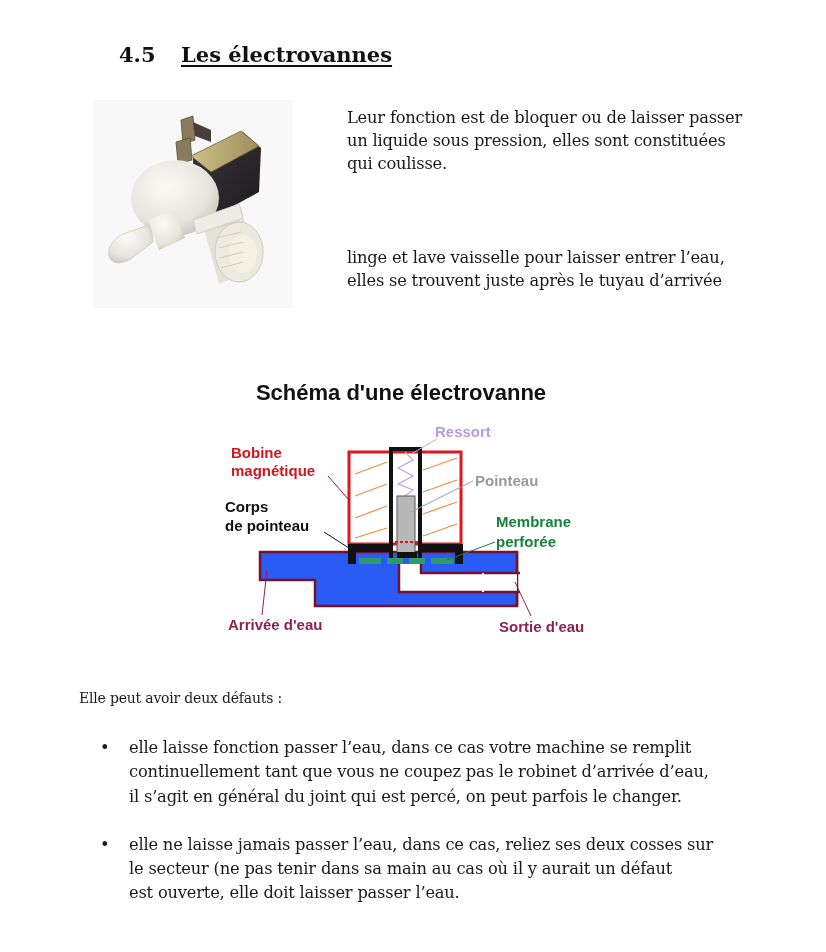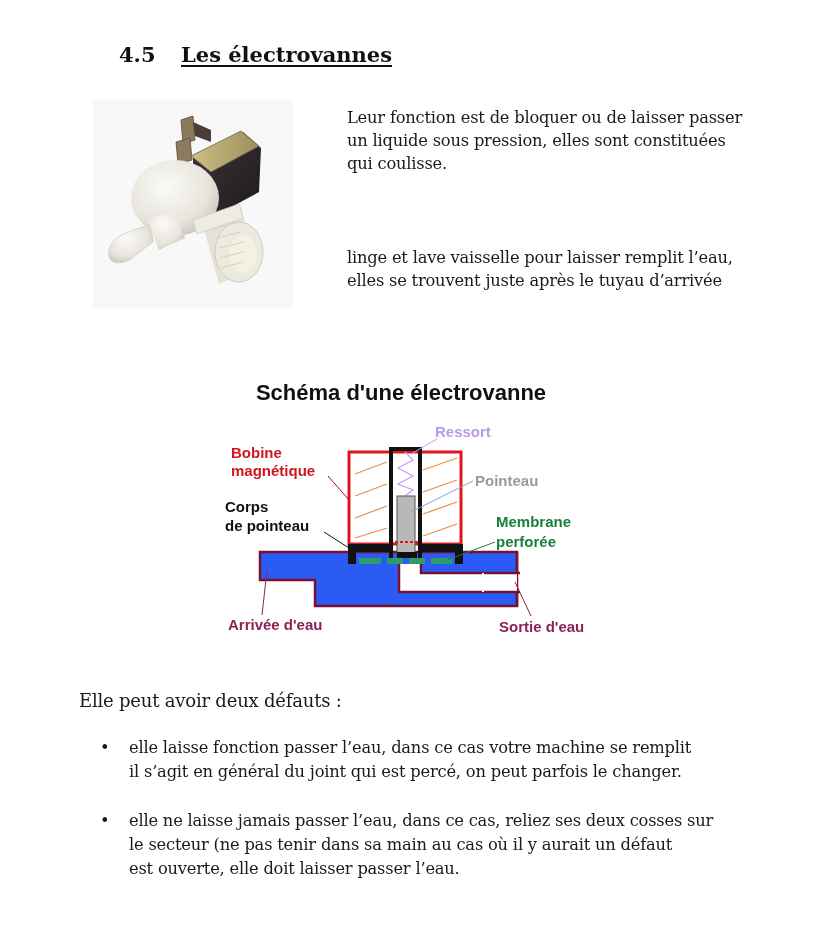--- a/index.html
+++ b/index.html
@@ -23,21 +23,21 @@
       color: #1a1a1a; margin: 16px; letter-spacing: -0.2px;
     }
     .para .ln { display: block; white-space: nowrap; }
     .p1 { top: 90px; }
     .p2 { top: 230px; }
 
     .diagram { position: absolute; left: 215px; top: 370px; width: 400px; height: 280px; }
     .diagram text { font-family: "Liberation Sans", "DejaVu Sans", sans-serif; font-weight: bold; }
 
     .intro {
-      position: absolute; left: 79px; top: 690px; font-size: 18px;
+      position: absolute; left: 79px; top: 690px; font-size: 14px;
       font-family: "DejaVu Serif", serif; color: #1a1a1a; letter-spacing: -0.2px;
     }
     .bullets { position: absolute; left: 100px; top: 736px; width: 680px; margin: 0; padding: 0; list-style: none; }
     .bullet { position: relative; padding-left: 29px; font-size: 16.3px; line-height: 24.3px; letter-spacing: -0.2px; }
     .bullet + .bullet { margin-top: 24px; }
     .bullet .dot { position: absolute; left: 0; top: 0; }
     .bullet .ln { display: block; white-space: nowrap; }
   </style>
 </head>
 <body>
@@ -93,21 +93,21 @@
   </g>
 </svg>
 
 <p class="para p1">
   <span class="ln">Leur fonction est de bloquer ou de laisser passer</span>
   <span class="ln">un liquide sous pression, elles sont constituées</span>
   <span class="ln">qui coulisse.</span>
 </p>
 
 <p class="para p2">
-  <span class="ln">linge et lave vaisselle pour laisser remplit l’eau,</span>
+  <span class="ln">linge et lave vaisselle pour laisser entrer l’eau,</span>
   <span class="ln">elles se trouvent juste après le tuyau d’arrivée</span>
 </p>
 
 <svg class="diagram" viewBox="0 0 400 280">
   <text x="186" y="30" text-anchor="middle" font-size="22" fill="#111">Schéma d'une électrovanne</text>
 
   <path class="c-water c-pipe-stroke" d="M45 182 L302 182 L302 236 L100 236 L100 210 L45 210 Z" stroke-width="2.5" fill="#2a5cf5" stroke="#7a1030"></path>
 
   <path d="M184 194 L206 194 L206 203 L302 203 L302 222 L184 222 Z" fill="#ffffff"></path>
   <g class="c-pipe-stroke" fill="none" stroke-width="2.5" stroke="#7a1030">
@@ -178,20 +178,21 @@
   <text x="284" y="262" font-size="15" class="c-lbl-maroon" fill="#8a2255">Sortie d'eau</text>
   <line x1="300" y1="212" x2="316" y2="246" stroke="#8a2255" stroke-width="1"></line>
 </svg>
 
 <div class="intro">Elle peut avoir deux défauts :</div>
 
 <ul class="bullets">
   <li class="bullet">
     <span class="dot">•</span>
     <span class="ln">elle laisse fonction passer l’eau, dans ce cas votre machine se remplit</span>
+    <span class="ln">continuellement tant que vous ne coupez pas le robinet d’arrivée d’eau,</span>
     <span class="ln">il s’agit en général du joint qui est percé, on peut parfois le changer.</span>
   </li>
   <li class="bullet">
     <span class="dot">•</span>
     <span class="ln">elle ne laisse jamais passer l’eau, dans ce cas, reliez ses deux cosses sur</span>
     <span class="ln">le secteur (ne pas tenir dans sa main au cas où il y aurait un défaut</span>
     <span class="ln">est ouverte, elle doit laisser passer l’eau.</span>
   </li>
 </ul>
 

